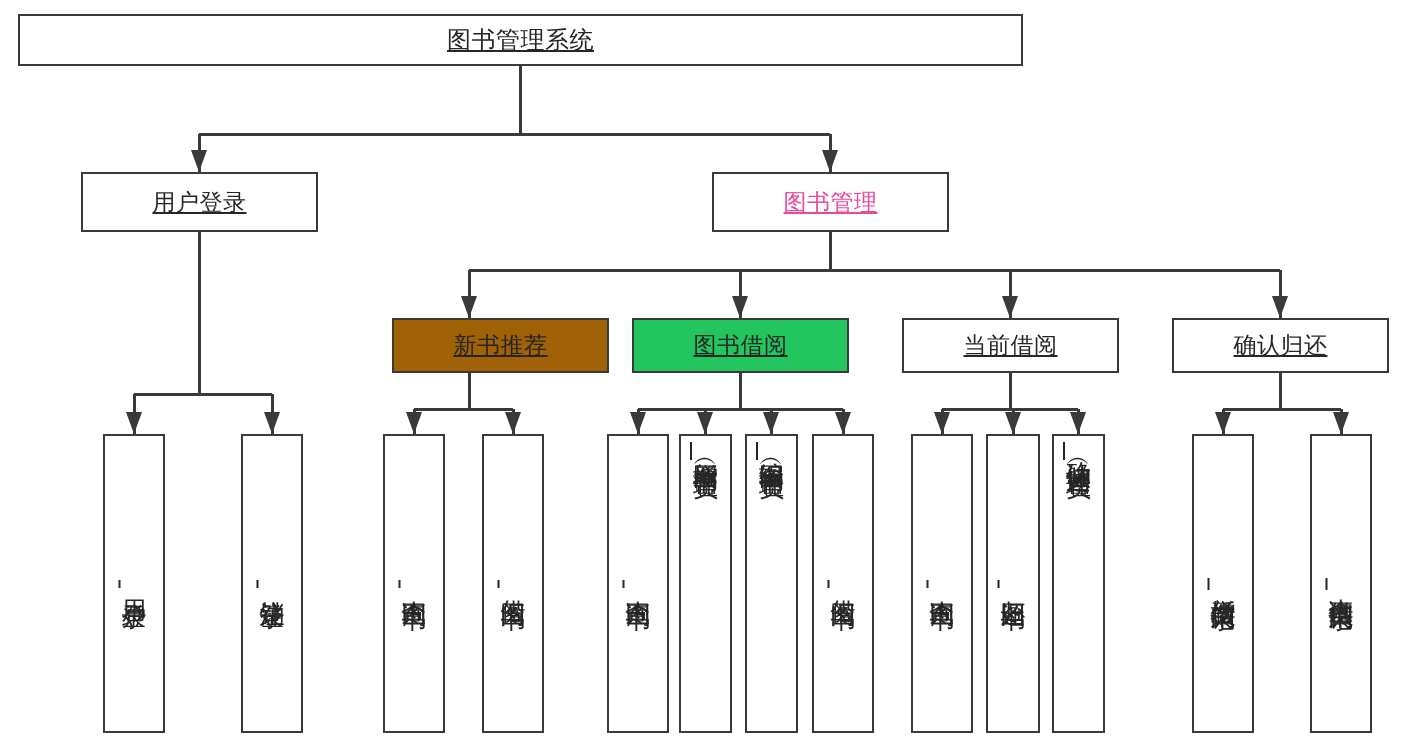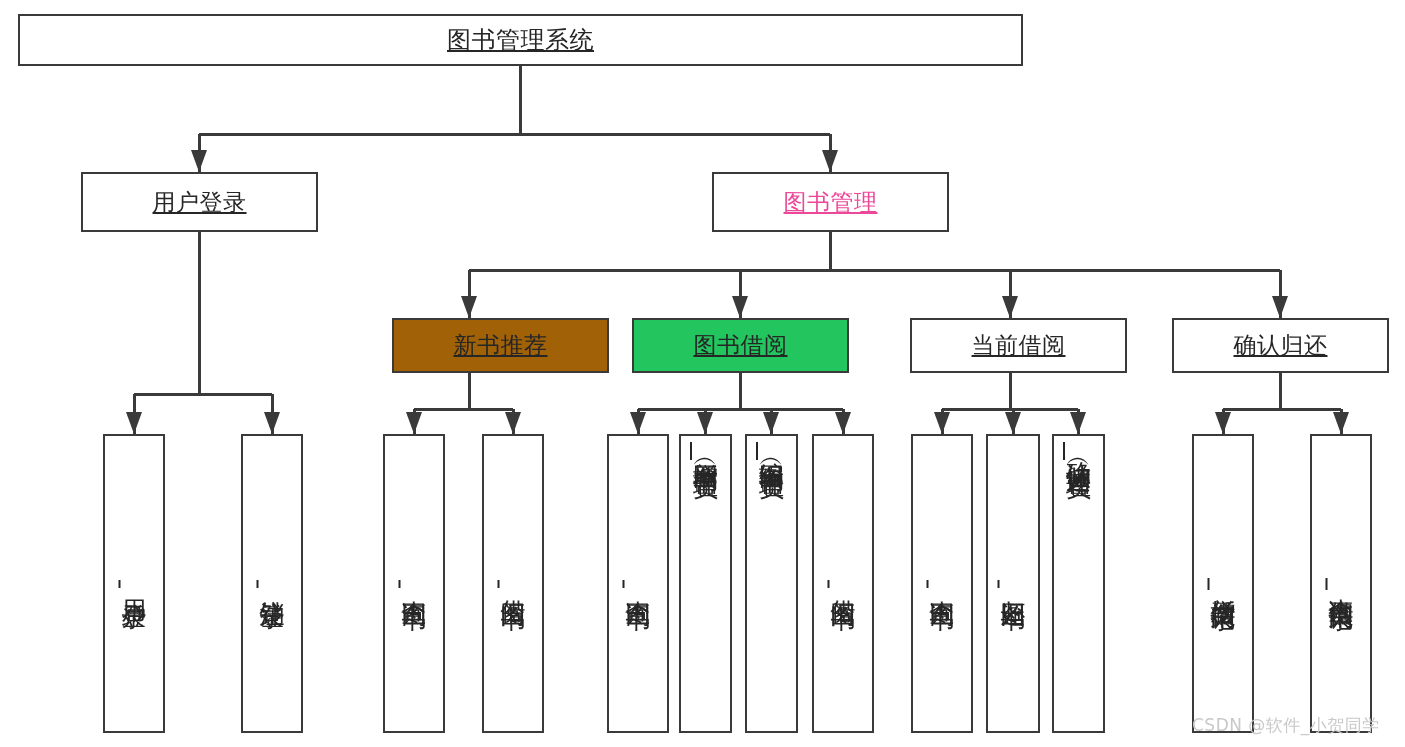--- a/index.html
+++ b/index.html
@@ -145,21 +145,21 @@
       </div>
       <div class="node branch horizontal" style="left: 712px; top: 172px; width: 237px; height: 60px; border-color: rgb(58, 58, 58); background: rgb(255, 255, 255); color: #ec4899;">
         <span class="node-label">图书管理</span>
       </div>
       <div class="node branch horizontal" style="left: 361px; top: 318px; width: 217px; height: 55px; border-color: rgb(58, 58, 58); background: #a16207; color: rgb(38, 38, 38); margin-left: 31px;">
         <span class="node-label">新书推荐</span>
       </div>
       <div class="node branch horizontal" style="left: 632px; top: 318px; width: 217px; height: 55px; border-color: rgb(58, 58, 58); background: #22c55e; color: rgb(38, 38, 38);">
         <span class="node-label">图书借阅</span>
       </div>
-      <div class="node branch horizontal" style="left: 902px; top: 318px; width: 217px; height: 55px; border-color: rgb(58, 58, 58); background: rgb(255, 255, 255); color: rgb(38, 38, 38); margin-left: 8px;">
+      <div class="node branch horizontal" style="left: 902px; top: 318px; width: 217px; height: 55px; border-color: rgb(58, 58, 58); background: rgb(255, 255, 255); color: rgb(38, 38, 38);">
         <span class="node-label">当前借阅</span>
       </div>
       <div class="node branch horizontal" style="left: 1172px; top: 318px; width: 217px; height: 55px; border-color: rgb(58, 58, 58); background: rgb(255, 255, 255); color: rgb(38, 38, 38);">
         <span class="node-label">确认归还</span>
       </div>
       <div class="node leaf vertical short" style="left: 103px; top: 434px; width: 62px; height: 299px; border-color: rgb(58, 58, 58); background: rgb(255, 255, 255); color: rgb(38, 38, 38);">
         <span class="node-label">用户登录</span>
       </div>
       <div class="node leaf vertical short" style="left: 241px; top: 434px; width: 62px; height: 299px; border-color: rgb(58, 58, 58); background: rgb(255, 255, 255); color: rgb(38, 38, 38);">
         <span class="node-label">注销登录</span>
@@ -191,14 +191,13 @@
       <div class="node leaf vertical long" style="left: 1052px; top: 434px; width: 53px; height: 299px; border-color: rgb(58, 58, 58); background: rgb(255, 255, 255); color: rgb(38, 38, 38);">
         <span class="node-label">确认归还（管理员）</span>
       </div>
       <div class="node leaf vertical short" style="left: 1192px; top: 434px; width: 62px; height: 299px; border-color: rgb(58, 58, 58); background: rgb(255, 255, 255); color: rgb(38, 38, 38);">
         <span class="node-label">新增借阅记录</span>
       </div>
       <div class="node leaf vertical short" style="left: 1310px; top: 434px; width: 62px; height: 299px; border-color: rgb(58, 58, 58); background: rgb(255, 255, 255); color: rgb(38, 38, 38);">
         <span class="node-label">查询借阅记录</span>
       </div>
     </div>
-  <div class="watermark" style="left: 1192px; top: 714px; color: rgb(201, 201, 201);">CSDN @软件_小贺同学</div>
 </div>
 
 </body></html>

